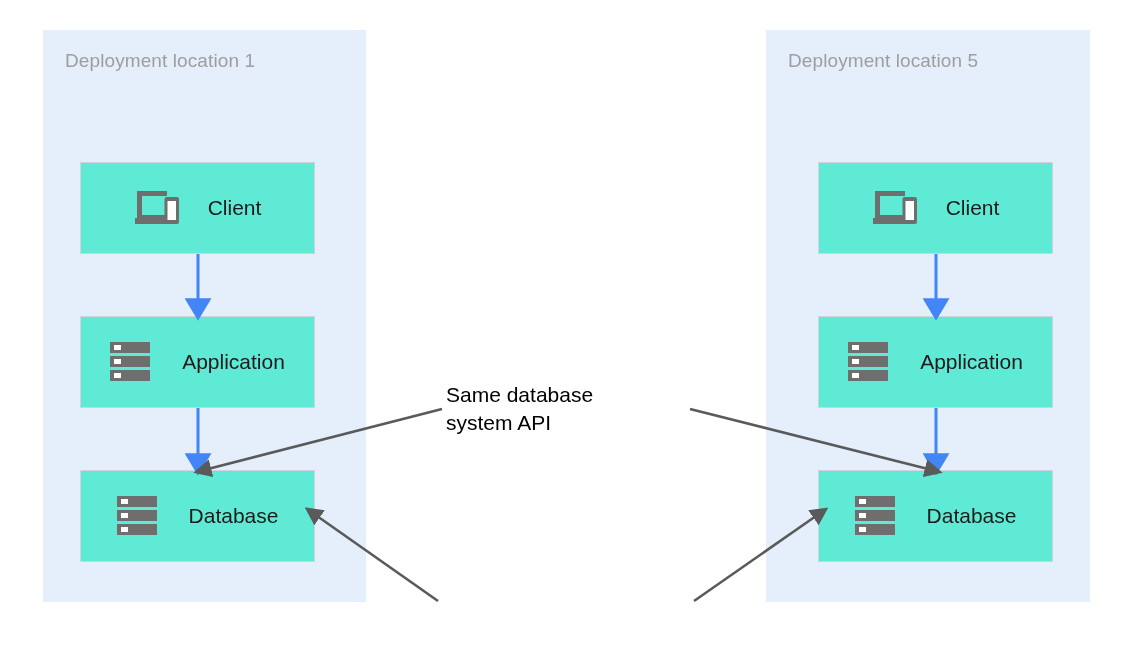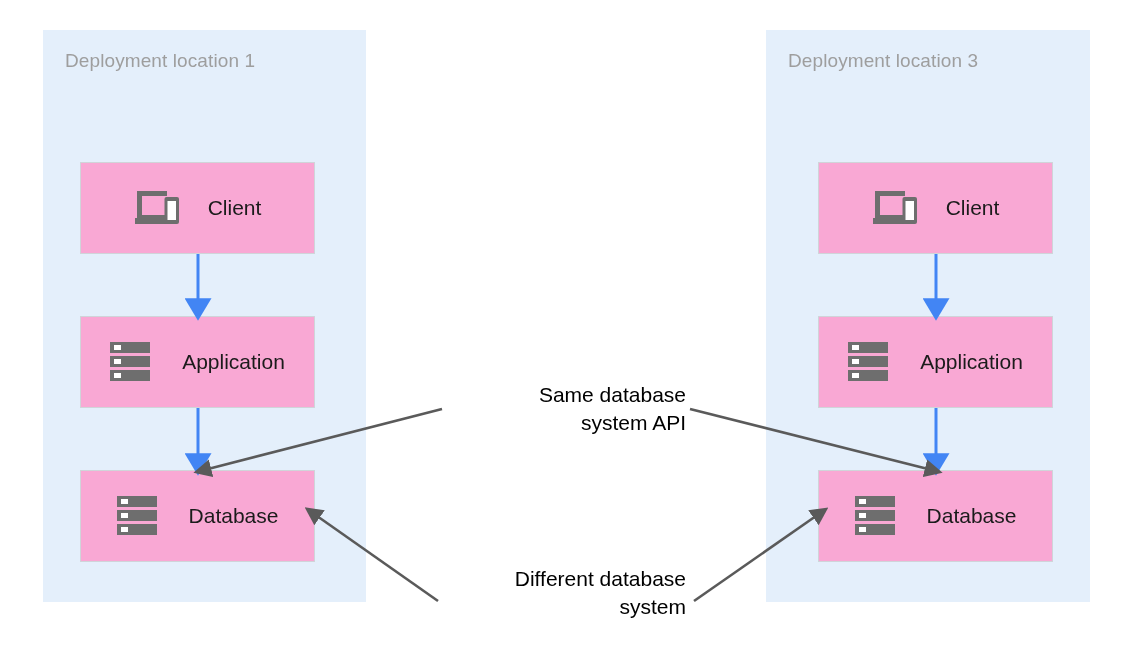--- a/index.html
+++ b/index.html
@@ -19,21 +19,21 @@
     position:absolute;
     left:22px; top:20px;
     font-size:19px;
     color:#9e9e9e;
     letter-spacing:0.1px;
     white-space:nowrap;
   }
 
   .node{
     position:absolute;
-    background:#f9a8d4;
+    background:#5eead4;
     border:1px solid #d0d4d9;
     box-sizing:border-box;
     display:flex;
     align-items:center;
     justify-content:center;
     gap:28px;
   }
   .node .icon{
     flex:0 0 auto;
     display:block;
@@ -48,21 +48,21 @@
   .svg-layer{
     position:absolute;left:0;top:0;
     width:1132px;height:662px;
     pointer-events:none;
   }
 
   .note{
     position:absolute;
     font-size:21px;
     color:#000000;
-    text-align:right;
+    text-align:left;
     line-height:1.32;
     white-space:pre-line;
   }
 </style>
 </head>
 <body>
 
 <div id="stage">
 
   <div class="panel" style="left:43px;top:30px;width:323px;height:572px;">
@@ -103,21 +103,21 @@
         <rect x="0" y="15" width="40" height="11" fill="#6e6e6e"></rect>
         <rect x="4" y="18" width="7" height="5" fill="#ffffff"></rect>
         <rect x="0" y="29" width="40" height="11" fill="#6e6e6e"></rect>
         <rect x="4" y="32" width="7" height="5" fill="#ffffff"></rect>
       </svg>
     </span>
     <span class="node-label">Database</span>
   </div>
 
   <div class="panel" style="left:766px;top:30px;width:324px;height:572px;">
-    <div class="panel-title">Deployment location 3</div>
+    <div class="panel-title">Deployment location 5</div>
   </div>
 
   <div class="node" style="left:818px;top:162px;width:235px;height:92px;">
     <span class="icon">
       <svg width="46" height="40" viewBox="0 0 46 40" aria-hidden="true">
         <path fill="#6e6e6e" d="M3,3 h30 v5 h-25 v19 h25 v5 h-30 z"></path>
         <rect x="1" y="30" width="33" height="6" fill="#6e6e6e"></rect>
         <rect x="30.5" y="9" width="14.5" height="27" rx="2" fill="#6e6e6e"></rect>
         <rect x="33.5" y="13" width="8.5" height="19" fill="#ffffff"></rect>
       </svg>
@@ -188,16 +188,14 @@
       <line x1="438" y1="601" x2="317" y2="516" stroke="#5a5a5a" stroke-width="2.6" marker-end="url(#grayHead)"></line>
     </g>
     <g>
       <line x1="694" y1="601" x2="816" y2="516" stroke="#5a5a5a" stroke-width="2.6" marker-end="url(#grayHead)"></line>
     </g>
   </svg>
 
   <div class="note" style="left:446px;top:381px;width:240px;">Same database
 system API</div>
 
-  <div class="note" style="left:446px;top:565px;width:240px;">Different database
-system</div>
 
 </div>
 
 </body></html>

